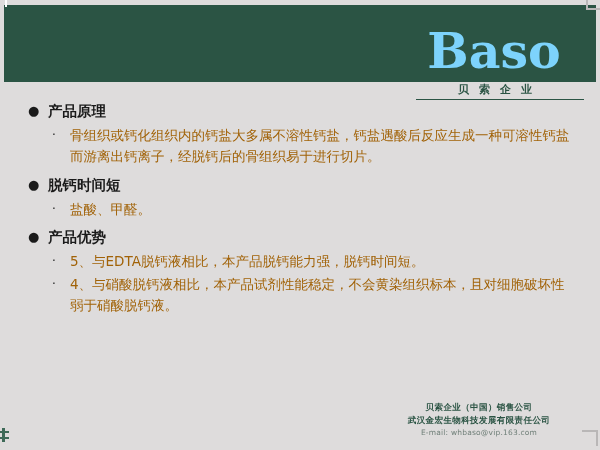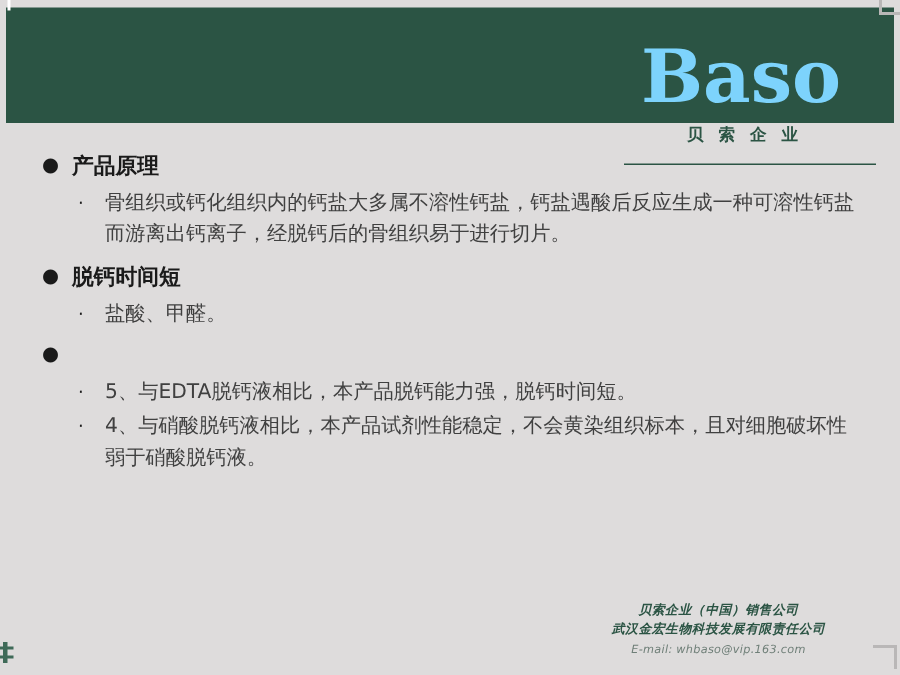--- a/index.html
+++ b/index.html
@@ -63,21 +63,21 @@
     position: absolute;
     right: 16px;
     top: 82px;
     width: 168px;
     text-align: center;
     font-family: "DejaVu Sans", "Liberation Sans", sans-serif;
     font-weight: 700;
     font-size: 11px;
     letter-spacing: 10px;
     color: #2b5444;
-    padding-bottom: 12px;
+    padding-bottom: 2px;
     border-bottom: 1px solid #2b5444;
     box-sizing: border-box;
   }
 
   
   .corner {
     position: absolute;
     pointer-events: none;
   }
   .corner-bl-a {
@@ -150,35 +150,34 @@
   .lvl2 .marker {
     width: 18px;
     flex: 0 0 18px;
     font-size: 12px;
     line-height: 21px;
     color: #1a1a1a;
   }
   .lvl2 .txt {
     font-size: 13.5px;
     line-height: 21px;
-    color: #404040;
+    color: #a16207;
     flex: 1;
   }
 
   .gap-a { height: 5px; }
   .gap-b { height: 4px; }
 
   
   .footer {
     position: absolute;
     right: 16px;
     bottom: 12px;
     text-align: center;
     width: 210px;
-    font-style: italic;
   }
   .footer .f-line1,
   .footer .f-line2 {
     font-size: 8.5px;
     font-weight: 700;
     line-height: 13px;
     color: #2b5444;
     letter-spacing: 0.4px;
   }
   .footer .f-mail {
@@ -232,20 +231,21 @@
     </div>
     <div class="lvl2">
       <span class="marker">·</span>
       <span class="txt">盐酸、甲醛。</span>
     </div>
 
     <div class="gap-b"></div>
 
     <div class="lvl1">
       <span class="marker">●</span>
+      <span class="txt">产品优势</span>
     </div>
     <div class="lvl2">
       <span class="marker">·</span>
       <span class="txt">5、与EDTA脱钙液相比，本产品脱钙能力强，脱钙时间短。</span>
     </div>
     <div class="lvl2">
       <span class="marker">·</span>
       <span class="txt">4、与硝酸脱钙液相比，本产品试剂性能稳定，不会黄染组织标本，且对细胞破坏性弱于硝酸脱钙液。</span>
     </div>
 

